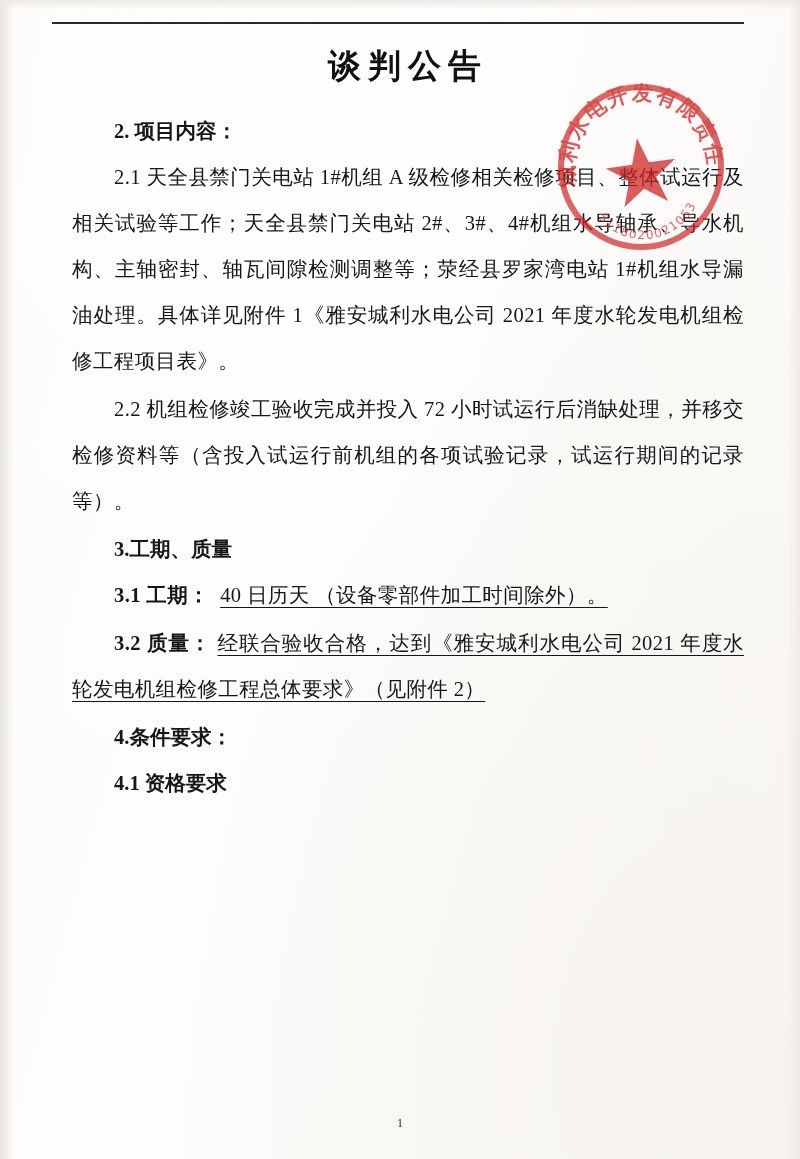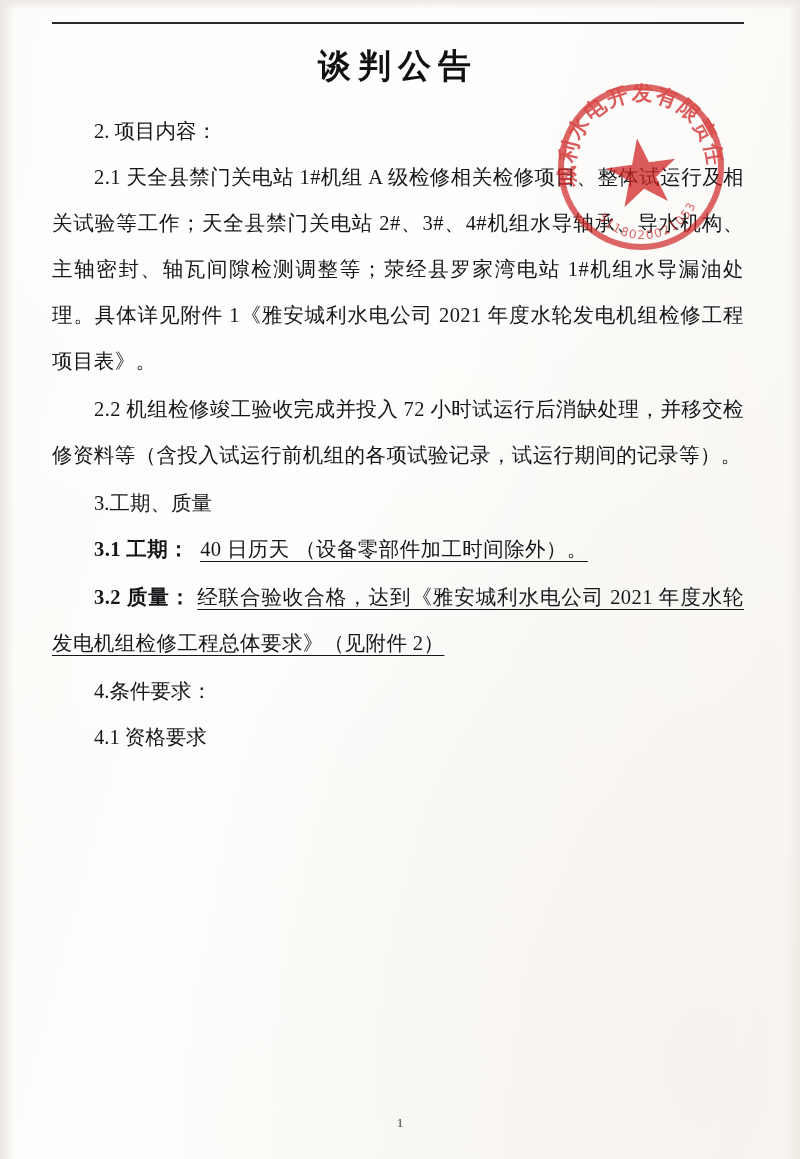--- a/index.html
+++ b/index.html
@@ -52,20 +52,21 @@
     right: 0; top: 0; bottom: 0;
     width: 12px;
     background: linear-gradient(to left, rgba(236,232,226,0.9), rgba(255,255,255,0));
     pointer-events: none;
   }
 
   .content {
     position: relative;
     padding: 20px 56px 0 52px;
     z-index: 2;
+    margin-left: 20px;
   }
 
   .rule-top {
     position: absolute;
     left: 52px;
     right: 56px;
     top: 22px;
     height: 2px;
     background: #2a2a2a;
   }
@@ -92,21 +93,21 @@
   }
   .indent2 { text-indent: 42px; }
 
   .bold { font-weight: bold; }
   .u {
     text-decoration: underline;
     text-underline-offset: 5px;
     text-decoration-thickness: 1.3px;
   }
   .heading {
-    font-weight: normal;
+    font-weight: bold;
     font-size: 20.5px;
     line-height: 46px;
     color: #14161a;
     margin: 0;
   }
 
   
   .seal {
     position: absolute;
     left: 548px;

